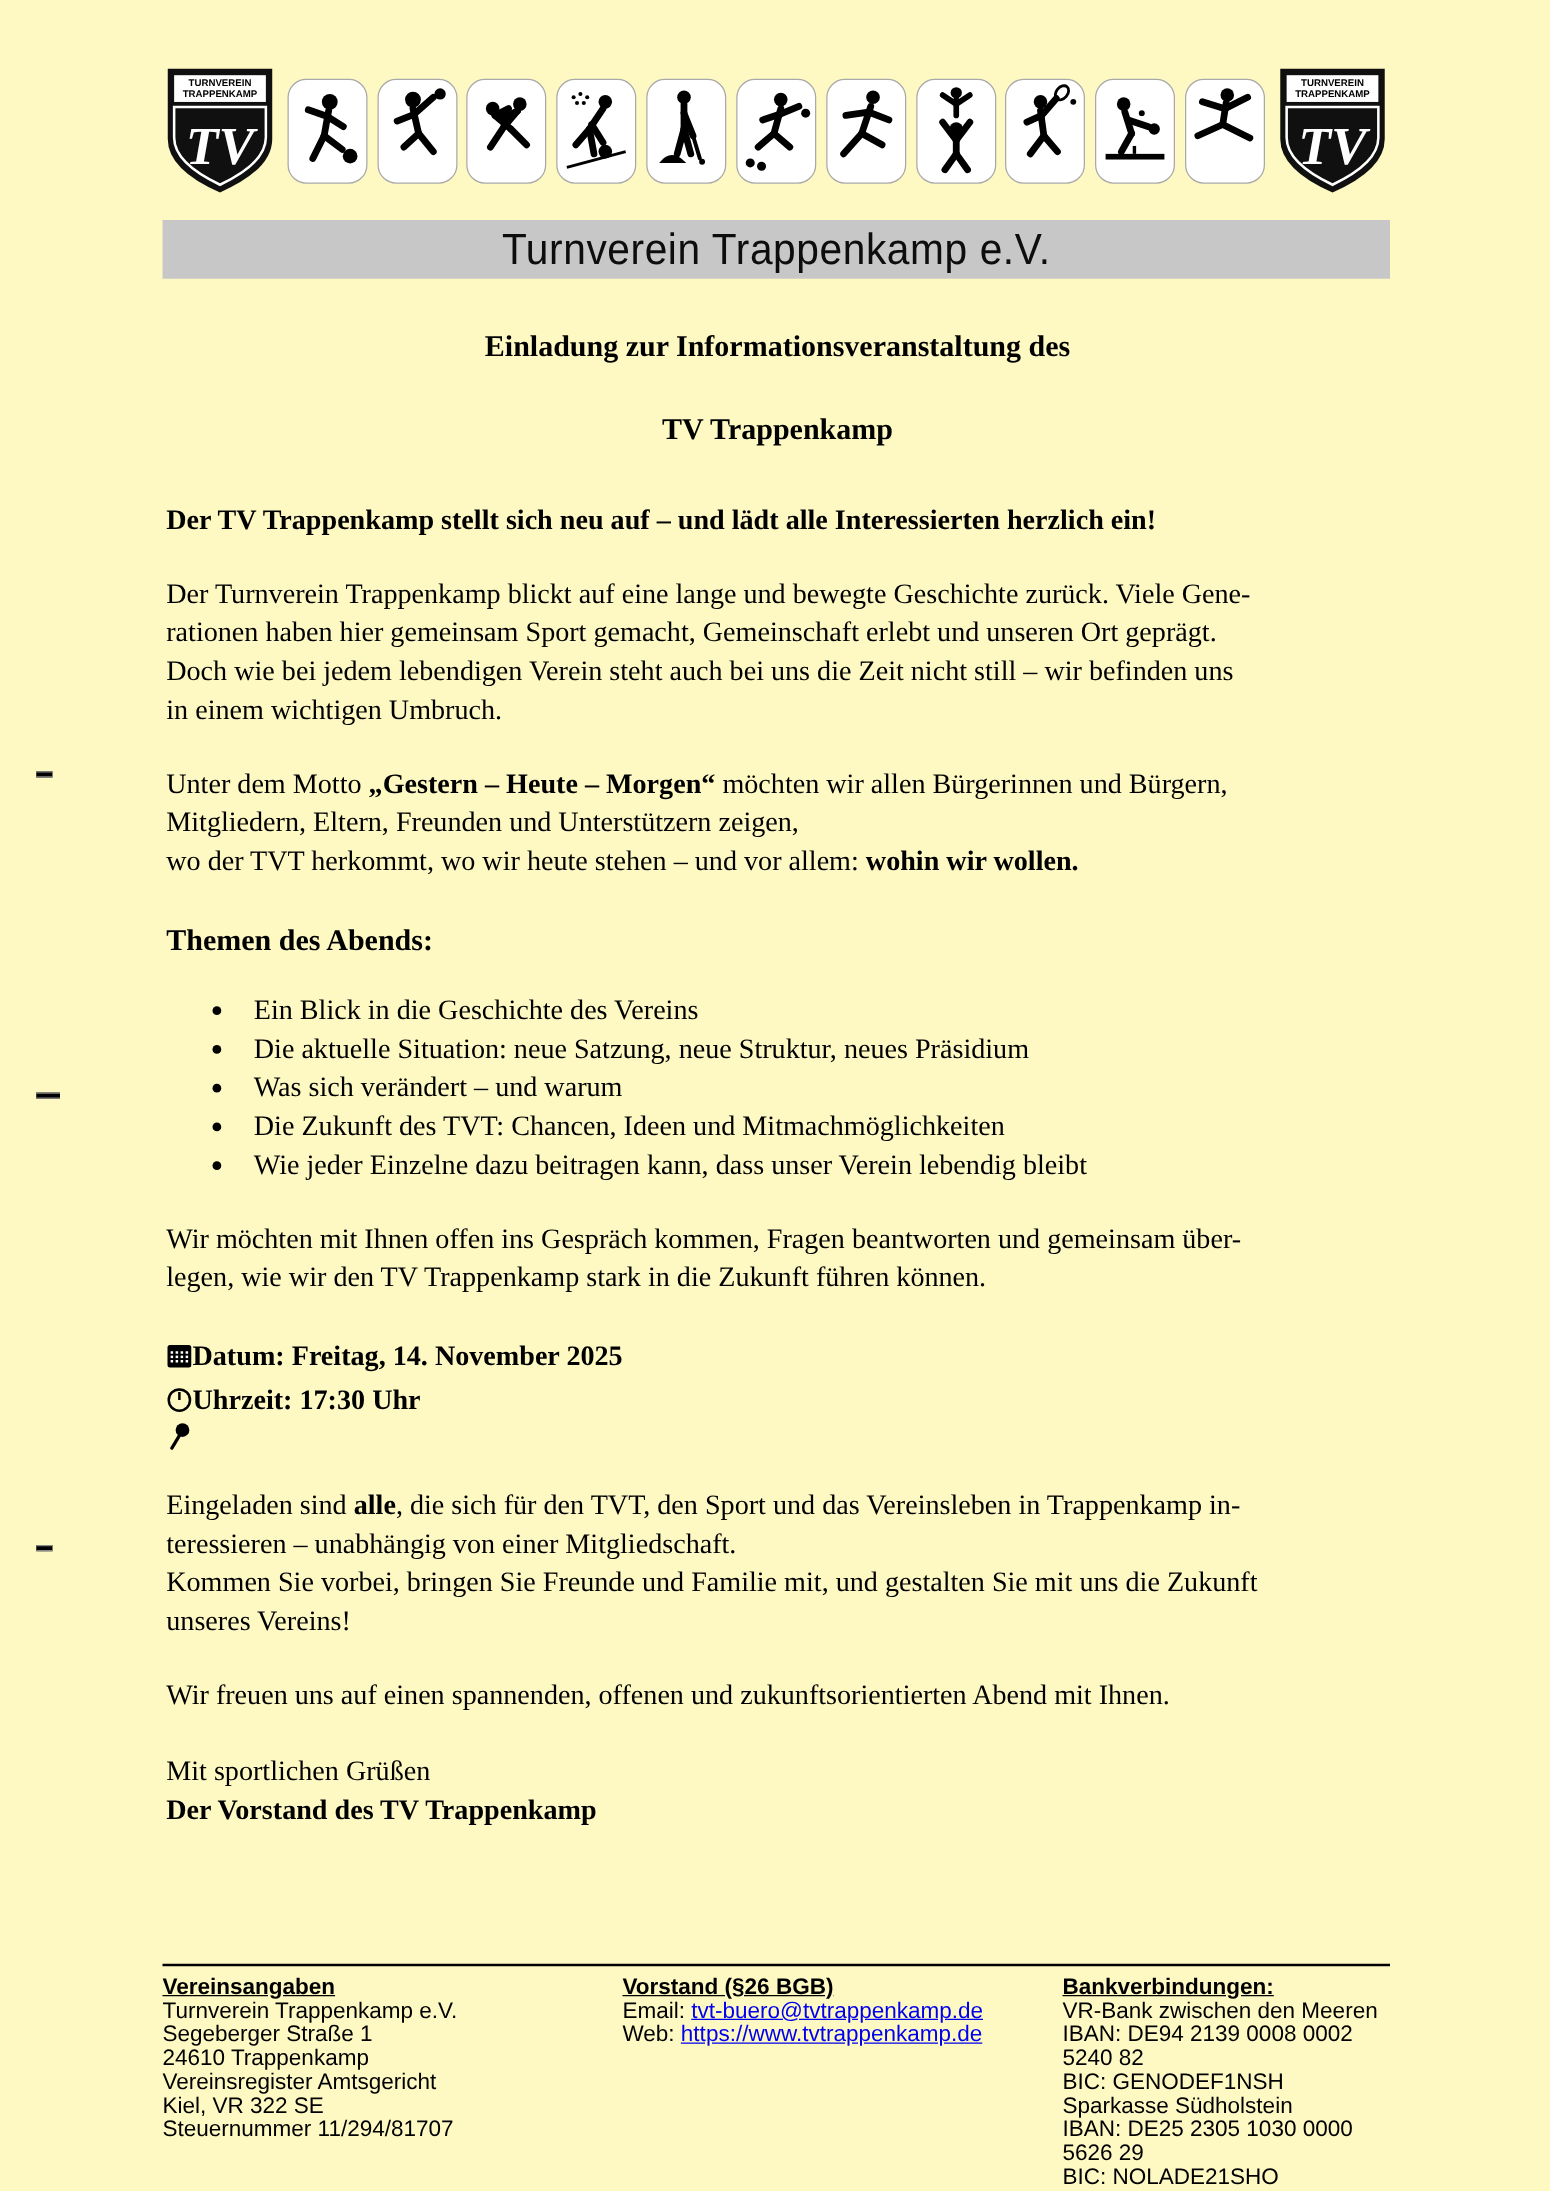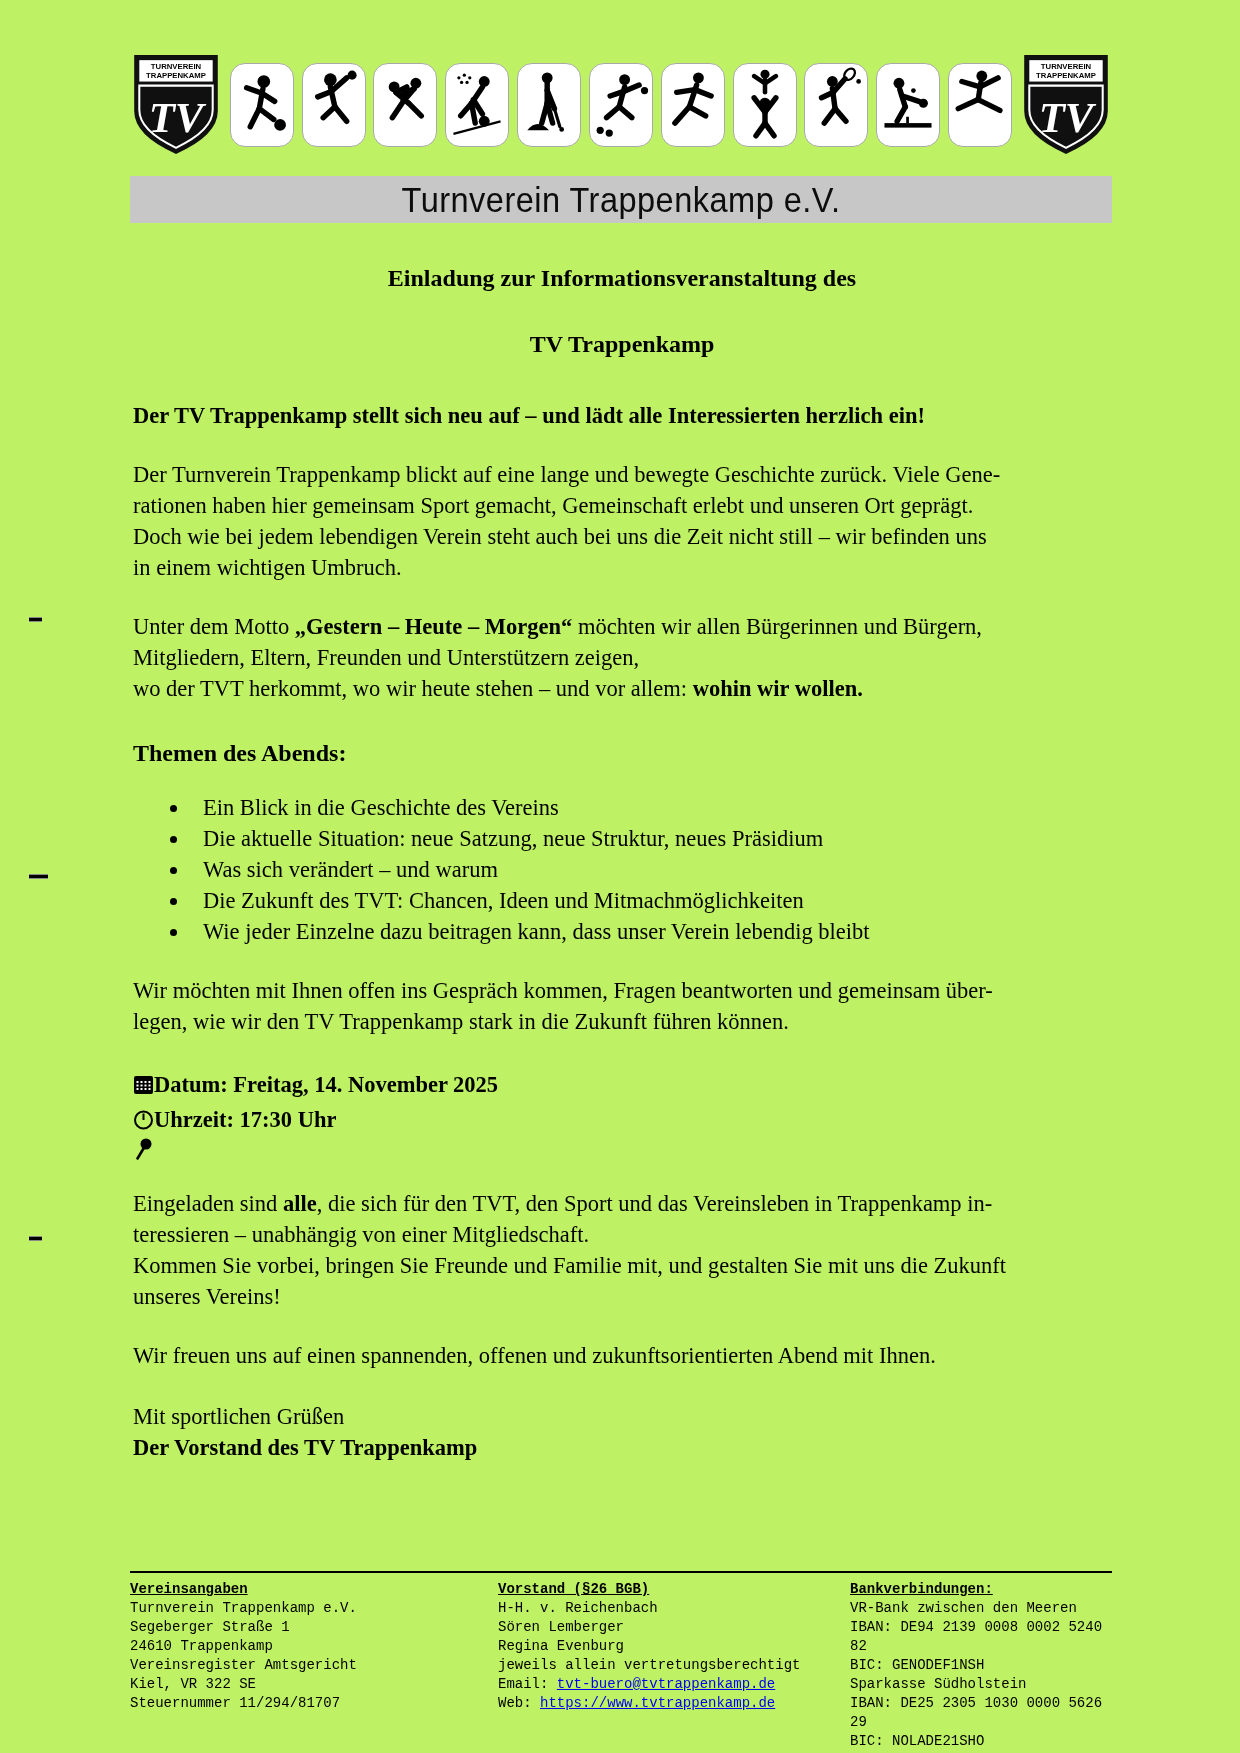--- a/index.html
+++ b/index.html
@@ -1,16 +1,16 @@
 <!DOCTYPE html>
 <html><head>
 <meta charset="utf-8">
 <style>
   html,body{margin:0;padding:0;background:#ffffff;}
-  .page{position:relative;width:1240px;height:1753px;background:#bef264;color:#000;
+  .page{position:relative;width:1240px;height:1753px;background:#fef9c3;color:#000;
         font-family:"Liberation Serif",serif;overflow:hidden;}
 
   
   .header-row{position:absolute;top:52px;left:130px;width:982px;display:flex;
               align-items:center;justify-content:space-between;}
   .picto{width:64px;height:84px;border:1.5px solid #a9a9a9;border-radius:15px;
          background:#fff;display:flex;align-items:center;justify-content:center;box-sizing:border-box;}
   .picto svg{display:block;}
   .crest{width:92px;height:106px;}
 
@@ -38,21 +38,21 @@
   ul{margin:24px 0 0 0;padding:0 0 0 70px;list-style:none;}
   li{position:relative;line-height:31px;}
   li::before{content:"";position:absolute;left:-33px;top:13px;width:7px;height:7px;border-radius:50%;background:#000;}
   .event{margin-top:30px;}
   .ev{display:flex;align-items:center;gap:0;line-height:35px;font-weight:bold;}
   .evicon{flex:0 0 auto;display:inline-flex;}
   .closing{margin-top:30px;}
 
   
   .footer{position:absolute;top:1571px;left:130px;width:982px;border-top:2.5px solid #000;
-          padding-top:7px;font-family:Liberation Mono, monospace;font-size:14px;line-height:19px;
+          padding-top:7px;font-family:Liberation Sans, sans-serif;font-size:18px;line-height:19px;
           display:grid;grid-template-columns:368px 352px 1fr;}
   .fh{font-weight:bold;text-decoration:underline;}
   .lnk{color:#0000ee;text-decoration:underline;}
 </style>
 </head>
 <body>
 
 <div class="page">
 
   <div class="header-row">
@@ -351,24 +351,20 @@
       <div class="fh">Vereinsangaben</div>
       <div class="pre">Turnverein Trappenkamp e.V.
 Segeberger Straße 1
 24610 Trappenkamp
 Vereinsregister Amtsgericht
 Kiel, VR 322 SE
 Steuernummer 11/294/81707</div>
     </div>
     <div class="fcol">
       <div class="fh">Vorstand (§26 BGB)</div>
-      <div class="pre">H-H. v. Reichenbach
-Sören Lemberger
-Regina Evenburg
-jeweils allein vertretungsberechtigt</div>
       <div>
         <span>Email: </span><a href="#" class="lnk">tvt-buero@tvtrappenkamp.de</a>
       </div>
       <div>
         <span>Web: </span><a href="#" class="lnk">https://www.tvtrappenkamp.de</a>
       </div>
     </div>
     <div class="fcol">
       <div class="fh">Bankverbindungen:</div>
       <div class="pre">VR-Bank zwischen den Meeren

